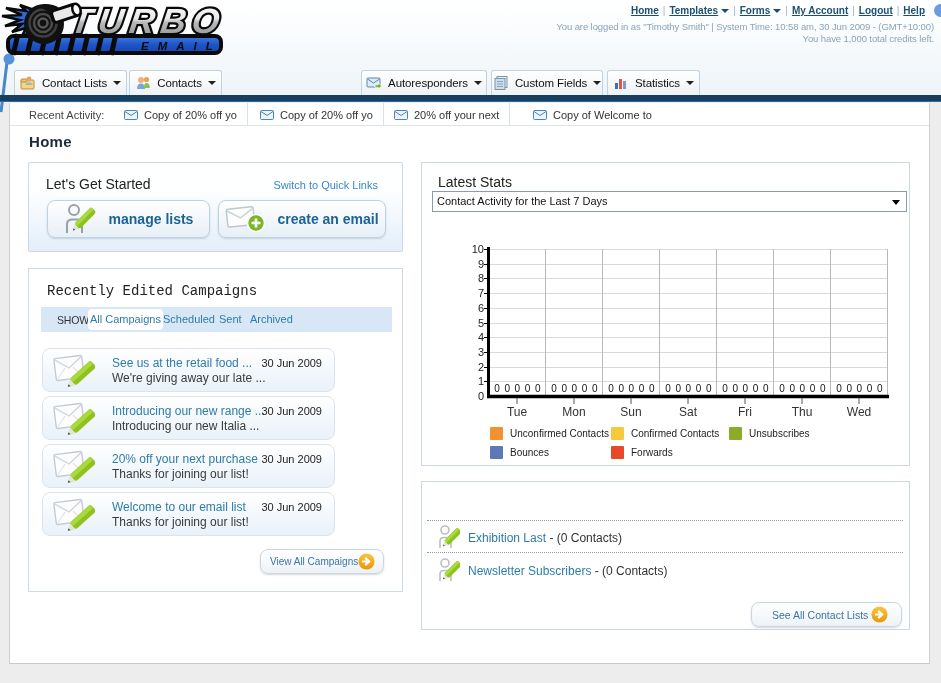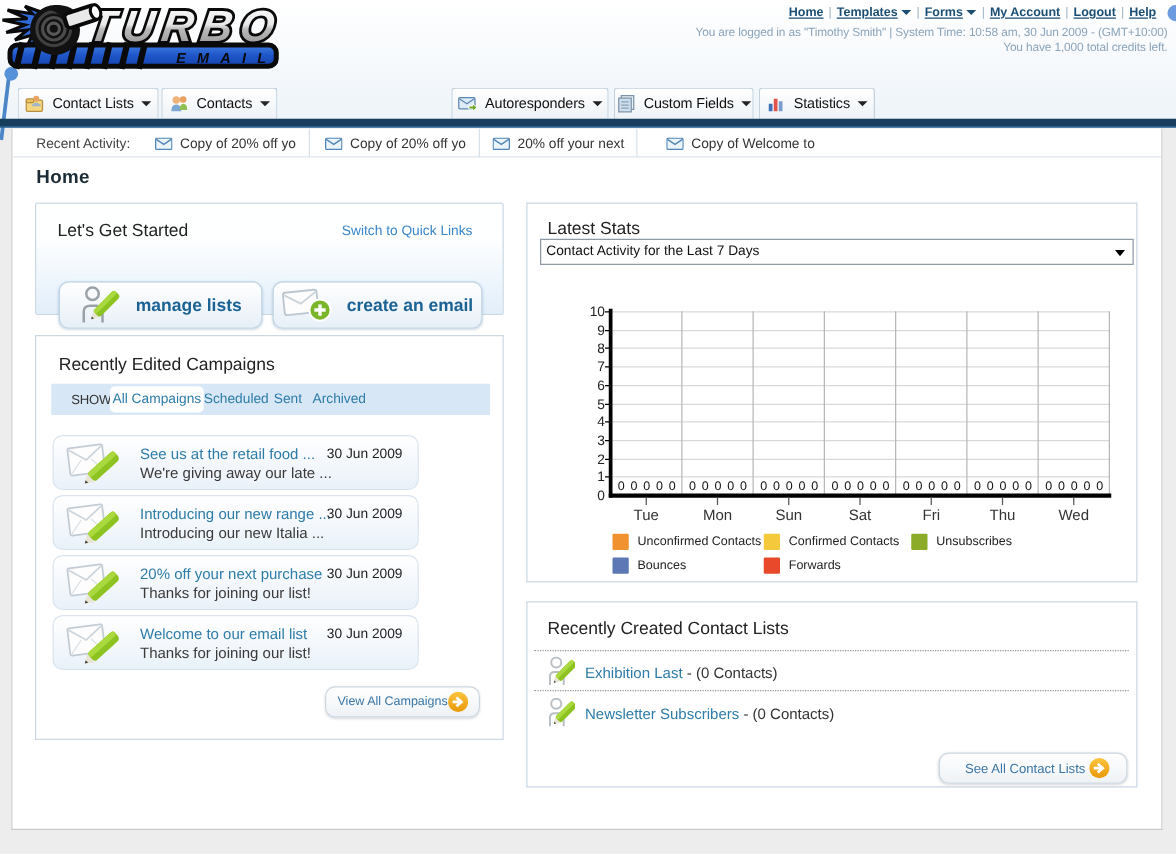--- a/index.html
+++ b/index.html
@@ -27,26 +27,26 @@
 #recent { left:0px; top:0px; width:919px; height:23px; border-bottom:1px solid #dde5ec; font-size:11px; color:#333; }
 #recent .lbl { position:absolute; left:19px; top:6px; color:#444; }
 .ritem { position:absolute; top:0; height:23px; display:flex; align-items:center; border-right:1px solid #d9e2ea; padding-right:10px; }
 .ritem svg { margin-right:6px; }
 h1#home { position:absolute; left:19px; top:30px; font-size:15px; color:#1c2b36; letter-spacing:0.3px; }
 
 .box { position:absolute; background:#fff; border:1px solid #ccd9e4; }
 #getstarted { left:18px; top:59px; width:375px; height:90px; background:linear-gradient(#feffff 30%,#e2eefa); border-radius:2px; }
 #getstarted h2 { position:absolute; left:17px; top:13px; font-size:14px; font-weight:normal; color:#222; }
 #switchq { position:absolute; right:24px; top:16px; font-size:11px; color:#3a86c8; text-decoration:none; }
-.bigbtn { position:absolute; top:37px; height:38px; background:linear-gradient(#ffffff,#e7eff7); border:1px solid #bfd2e2; border-radius:8px; box-shadow:0 1px 2px rgba(120,150,180,.35); display:flex; align-items:center; justify-content:center; font-size:14px; font-weight:bold; color:#1b6395;margin-top:25px; }
+.bigbtn { position:absolute; top:37px; height:38px; background:linear-gradient(#ffffff,#e7eff7); border:1px solid #bfd2e2; border-radius:8px; box-shadow:0 1px 2px rgba(120,150,180,.35); display:flex; align-items:center; justify-content:center; font-size:14px; font-weight:bold; color:#1b6395; }
 #btn-manage { left:18px; width:163px; }
 #btn-create { left:189px; width:168px; }
 
 #campbox { left:18px; top:165px; width:375px; height:324px; }
-#campbox h2 { position:absolute; left:18px; top:14px; font-size:14px; font-weight:normal; color:#222; }
+#campbox h2 { position:absolute; left:18px; top:14px; font-size:14px; font-weight:normal; color:#222;font-family:Liberation Mono, monospace; }
 #showbar { position:absolute; left:12px; top:38px; width:351px; height:25px; background:#d7e7f6; font-size:11px; color:#333; }
 #showbar .lbl { position:absolute; left:16px; top:7px; font-size:10.5px; letter-spacing:-0.2px; }
 #showbar a { position:absolute; top:6px; color:#2e7ca8; text-decoration:none; font-size:11px; white-space:nowrap; }
 #showbar .chip { position:absolute; left:47px; top:2px; white-space:nowrap; padding:0 2px; width:auto; height:21px; background:#fff; border-radius:4px; color:#2e7ca8; font-size:11px; text-align:center; line-height:21px; }
 .citem { position:absolute; left:13px; width:293px; height:44px; background:linear-gradient(#ffffff,#e9f1f9); border:1px solid #d9e4ef; border-radius:8px; }
 .citem .t { position:absolute; left:69px; top:7px; font-size:12px; color:#2e7ca8; }
 .citem .s { position:absolute; left:69px; top:22px; font-size:12px; color:#3a3a3a; }
 .citem .d { position:absolute; right:12px; top:8px; font-size:11px; color:#222; }
 .citem svg.env { position:absolute; left:6px; top:3px; }
 .orangebtn { position:absolute; height:25px; white-space:nowrap; font-weight:normal; background:linear-gradient(#ffffff,#eef2f6); border:1px solid #ccd6df; border-radius:8px; box-shadow:0 1px 2px rgba(150,160,170,.4); font-size:13px; color:#3a75a5; display:flex; align-items:center; }
@@ -419,21 +419,20 @@
       </svg>
 
       <div class="leg" style="left:68px; top:264px;"><span class="sq" style="background:#f19231;"></span>Unconfirmed Contacts</div>
       <div class="leg" style="left:189px; top:264px;"><span class="sq" style="background:#f5c93c;"></span>Confirmed Contacts</div>
       <div class="leg" style="left:307px; top:264px;"><span class="sq" style="background:#8cab28;"></span>Unsubscribes</div>
       <div class="leg" style="left:68px; top:283px;"><span class="sq" style="background:#5e77b5;"></span>Bounces</div>
       <div class="leg" style="left:189px; top:283px;"><span class="sq" style="background:#e8492a;"></span>Forwards</div>
     </div>
 
     <div id="clbox" class="box">
-      <h2>Recently Created Contact Lists</h2>
       <div class="dotline" style="top:38px;"></div>
       <div class="clitem" style="top:49px;"><svg width="22" height="24" viewBox="0 0 22 24" style="position:absolute; left:0px; top:-6px;">
             <g fill="none" stroke="#b9bfc4" stroke-width="1.6">
               <circle cx="7" cy="5" r="4"></circle>
               <path d="M2 23 L2 16 Q2 12.5 6 12.5 L9 12.5 Q13 12.5 13 16 L13 23"></path>
             </g>
             <g transform="rotate(-45 13 13)">
               <rect x="6" y="10" width="19" height="6.5" rx="2" fill="#8cc320"></rect>
               <rect x="6" y="10" width="19" height="3.2" rx="1.6" fill="#a9d93e"></rect>
               <path d="M6 10.3 L1.5 13.2 L6 16.2 Z" fill="#e8e4d4"></path>

